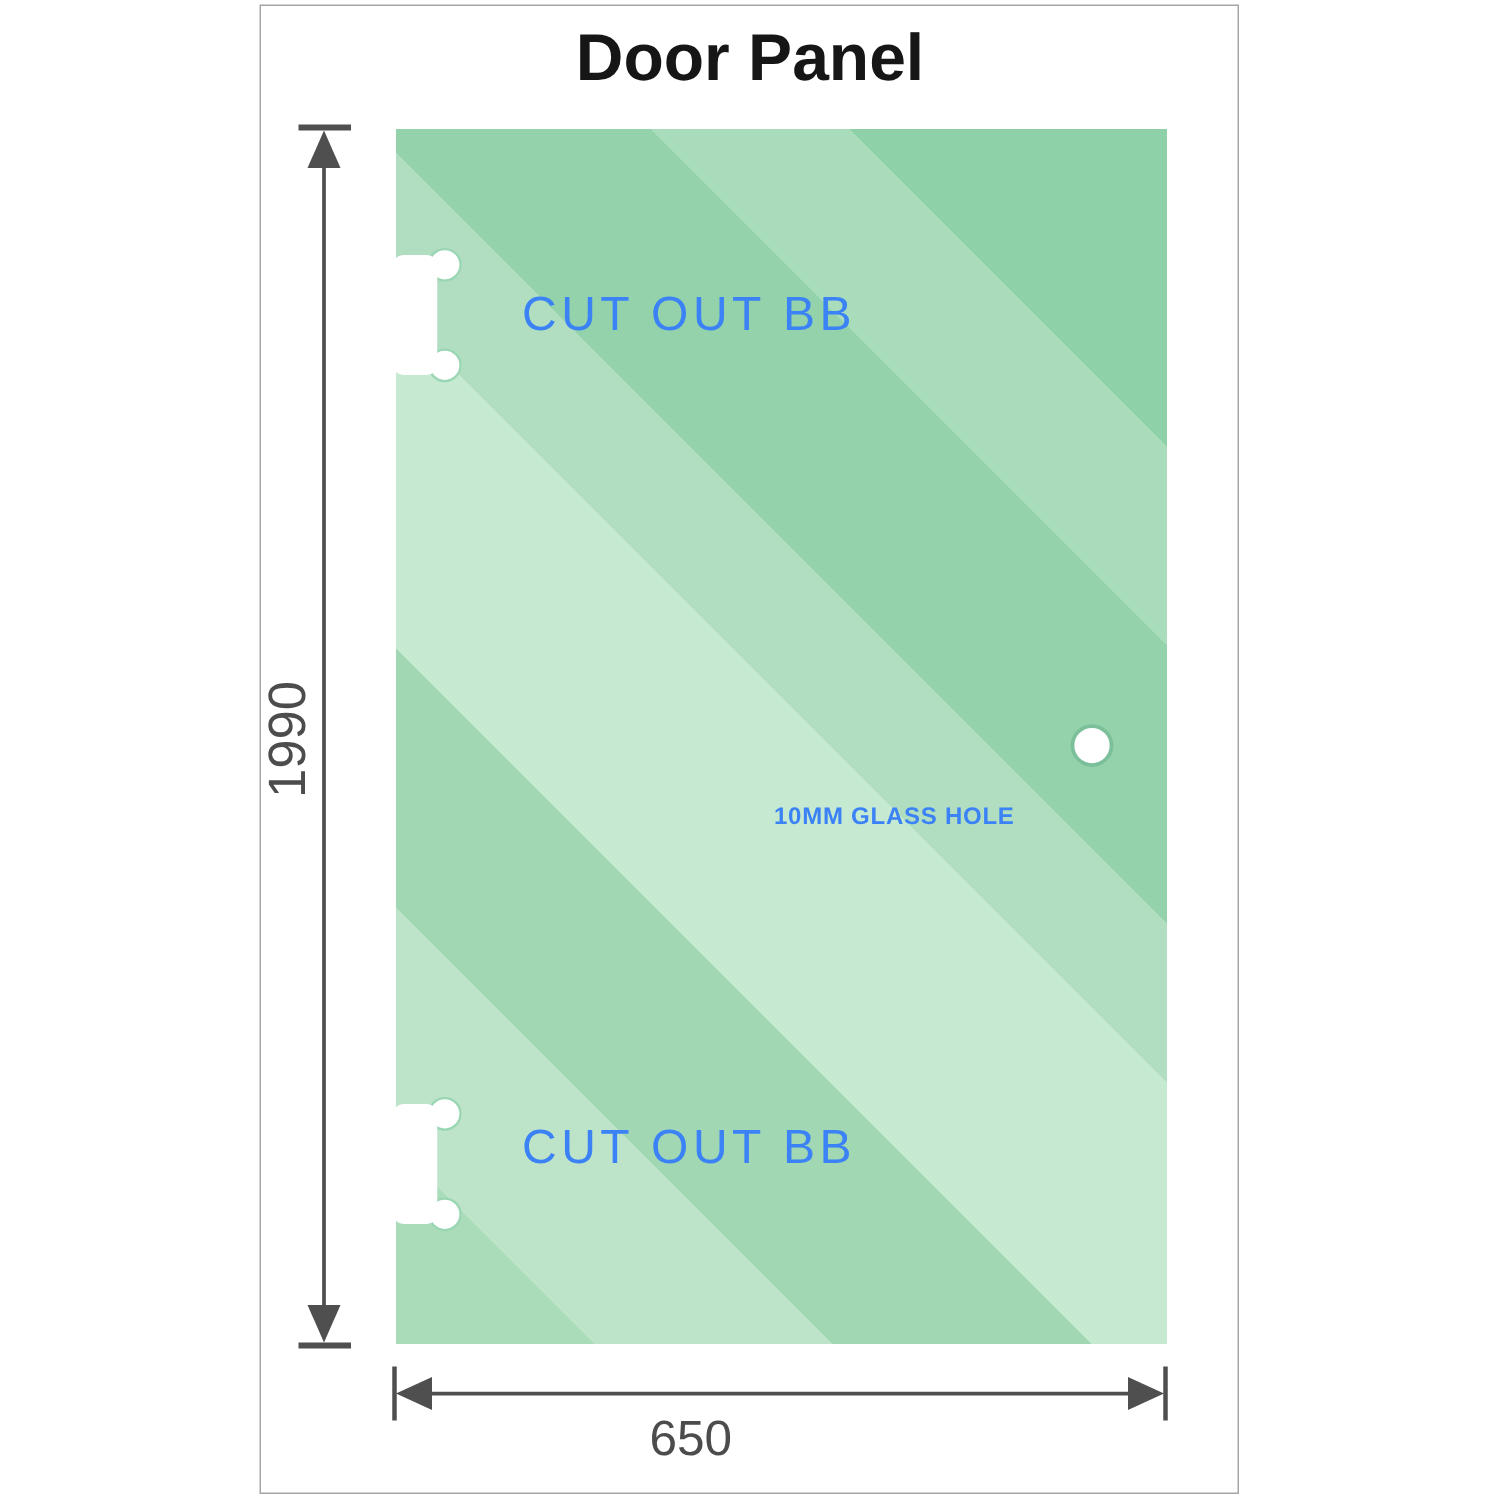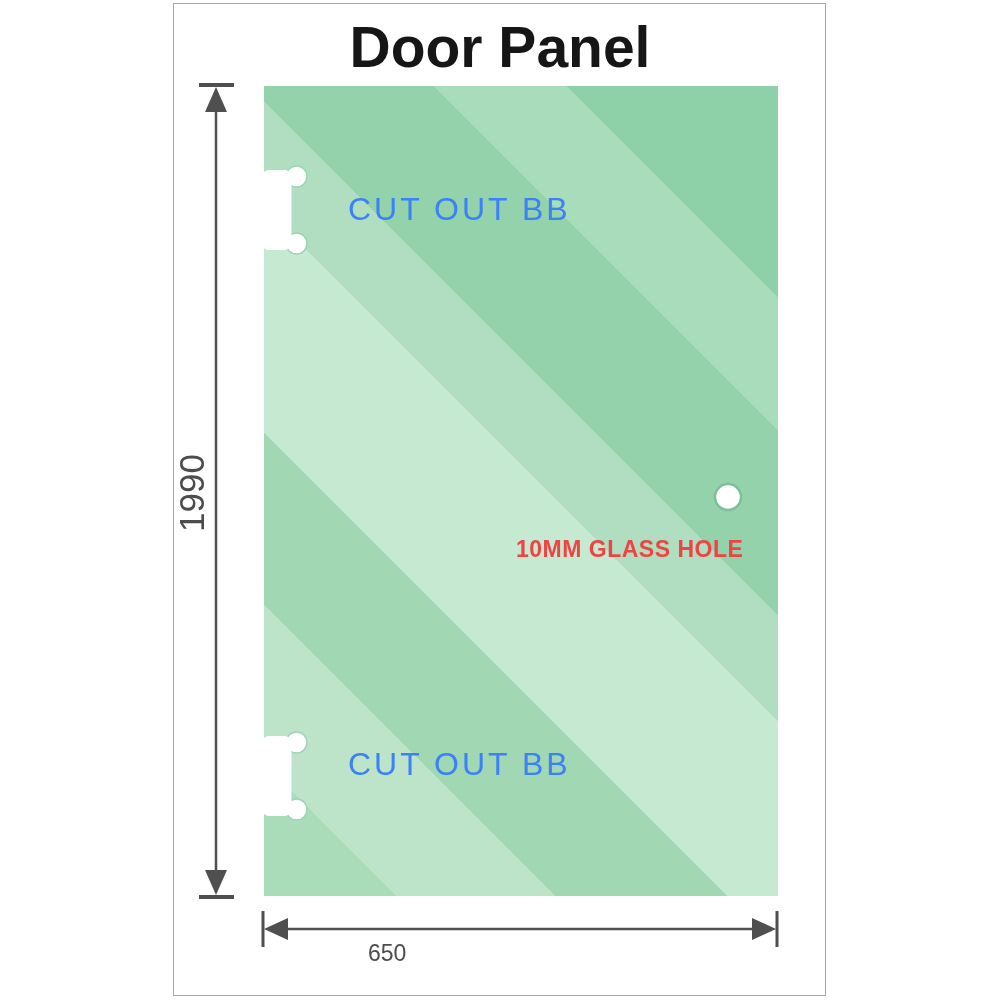--- a/index.html
+++ b/index.html
@@ -7,21 +7,21 @@
     width:1000px;height:1000px;position:relative;background:#ffffff;
     font-family:"Liberation Sans", sans-serif;
     overflow:hidden;
   }
   .frame{
     position:absolute;left:173px;top:3px;width:653px;height:993px;
     border:1px solid #a6a6a6;background:#ffffff;box-sizing:border-box;
   }
   .title{
     position:absolute;left:173px;top:14px;width:654px;
-    text-align:center;font-size:57px;font-weight:700;color:#161616;
+    text-align:center;font-size:44px;font-weight:700;color:#161616;
     letter-spacing:0px;
   }
   .panel{
     position:absolute;left:264px;top:86px;width:514px;height:810px;
     background:linear-gradient(45deg,
       #abdcba 0%, #abdcba 10%,
       #bde4c9 10%, #bde4c9 22%,
       #a2d7b4 22%, #a2d7b4 35%,
       #c6e9d2 35%, #c6e9d2 52%,
       #b1dec0 52%, #b1dec0 60%,
@@ -32,31 +32,31 @@
   .overlay{
     position:absolute;left:0;top:0;width:1000px;height:1000px;
   }
   .cutout-label{
     position:absolute;font-size:32px;letter-spacing:3px;color:#3b82f6;
     white-space:nowrap;
   }
   .cutout-label.top{left:348px;top:191px;}
   .cutout-label.bottom{left:348px;top:746px;}
   .hole-label{
-    position:absolute;left:516px;top:536px;font-size:23px;font-weight:700;
-    color:#ef4444;letter-spacing:0.5px;white-space:nowrap;
+    position:absolute;left:516px;top:536px;font-size:16px;font-weight:700;
+    color:#3b82f6;letter-spacing:0.5px;white-space:nowrap;
   }
   .dim-height-label{
     position:absolute;left:132px;top:473px;width:120px;height:40px;
     text-align:center;font-size:35px;color:#4c4c4c;
     transform:rotate(-90deg);
   }
   .dim-width-label{
     position:absolute;left:368px;top:940px;width:120px;height:40px;
-    text-align:left;font-size:23px;color:#4c4c4c;
+    text-align:right;font-size:33px;color:#4c4c4c;
   }
 </style>
 </head>
 <body>
 
 <div class="frame"></div>
 
 <div class="title">Door Panel</div>
 
 <div class="panel"></div>

